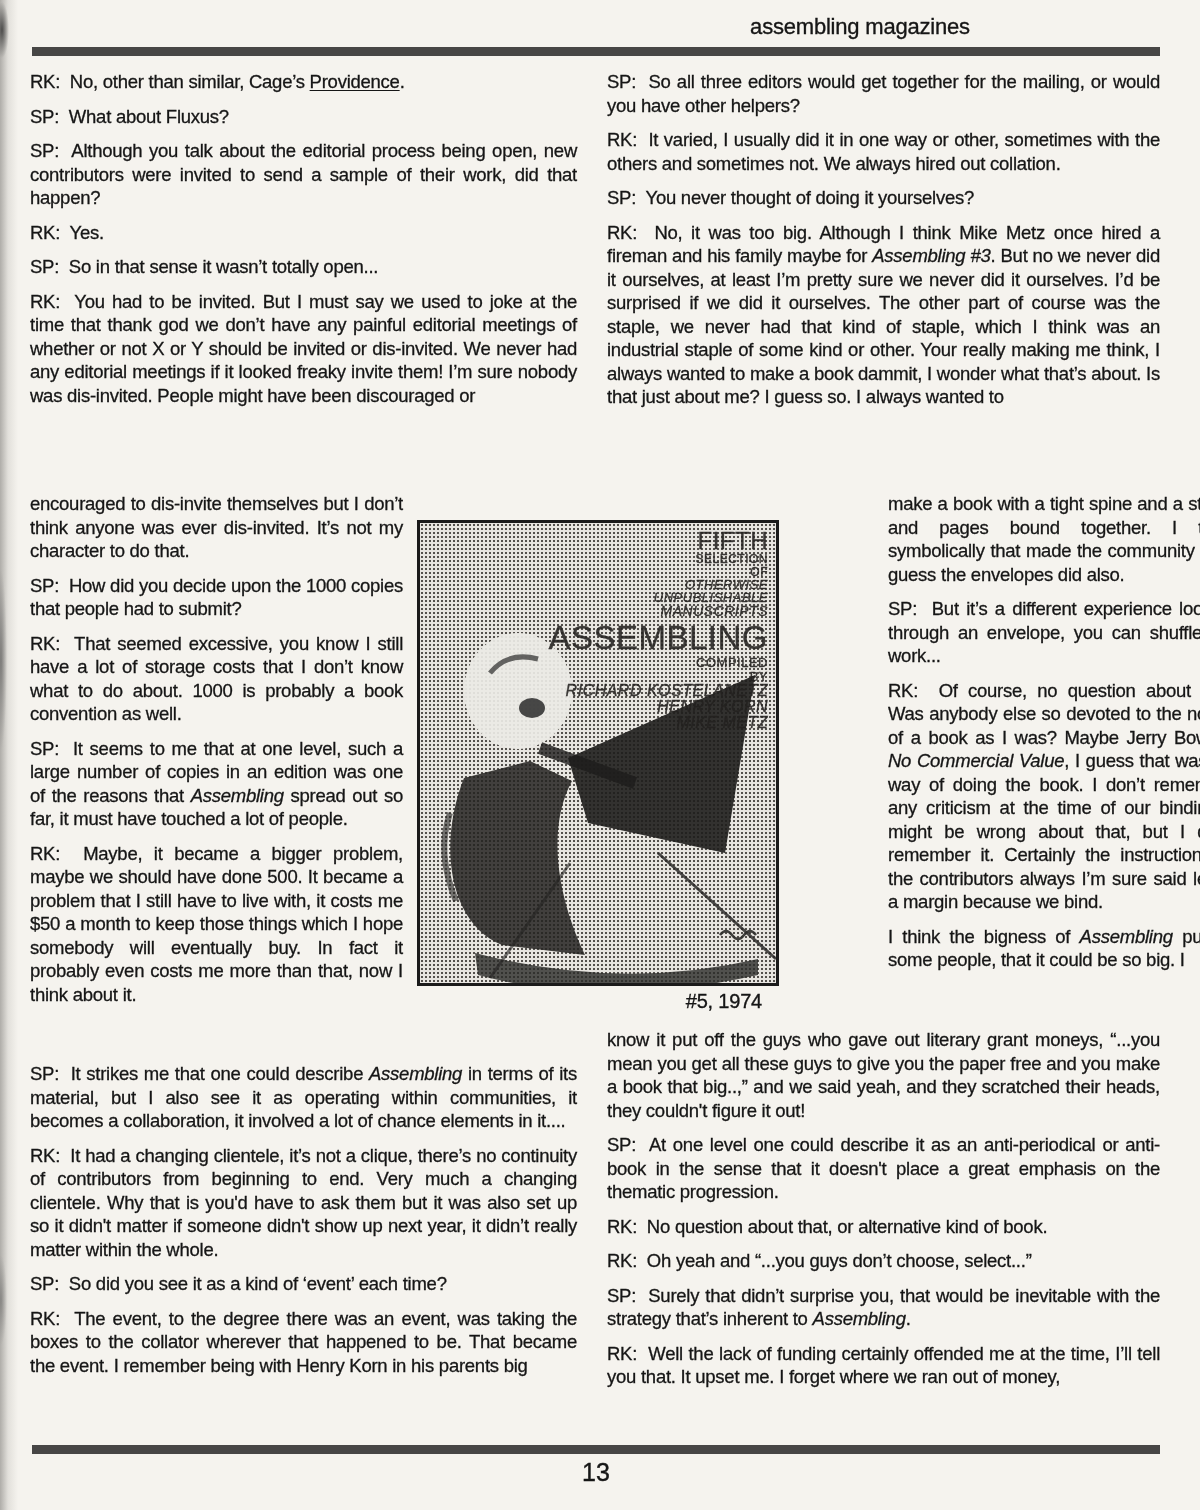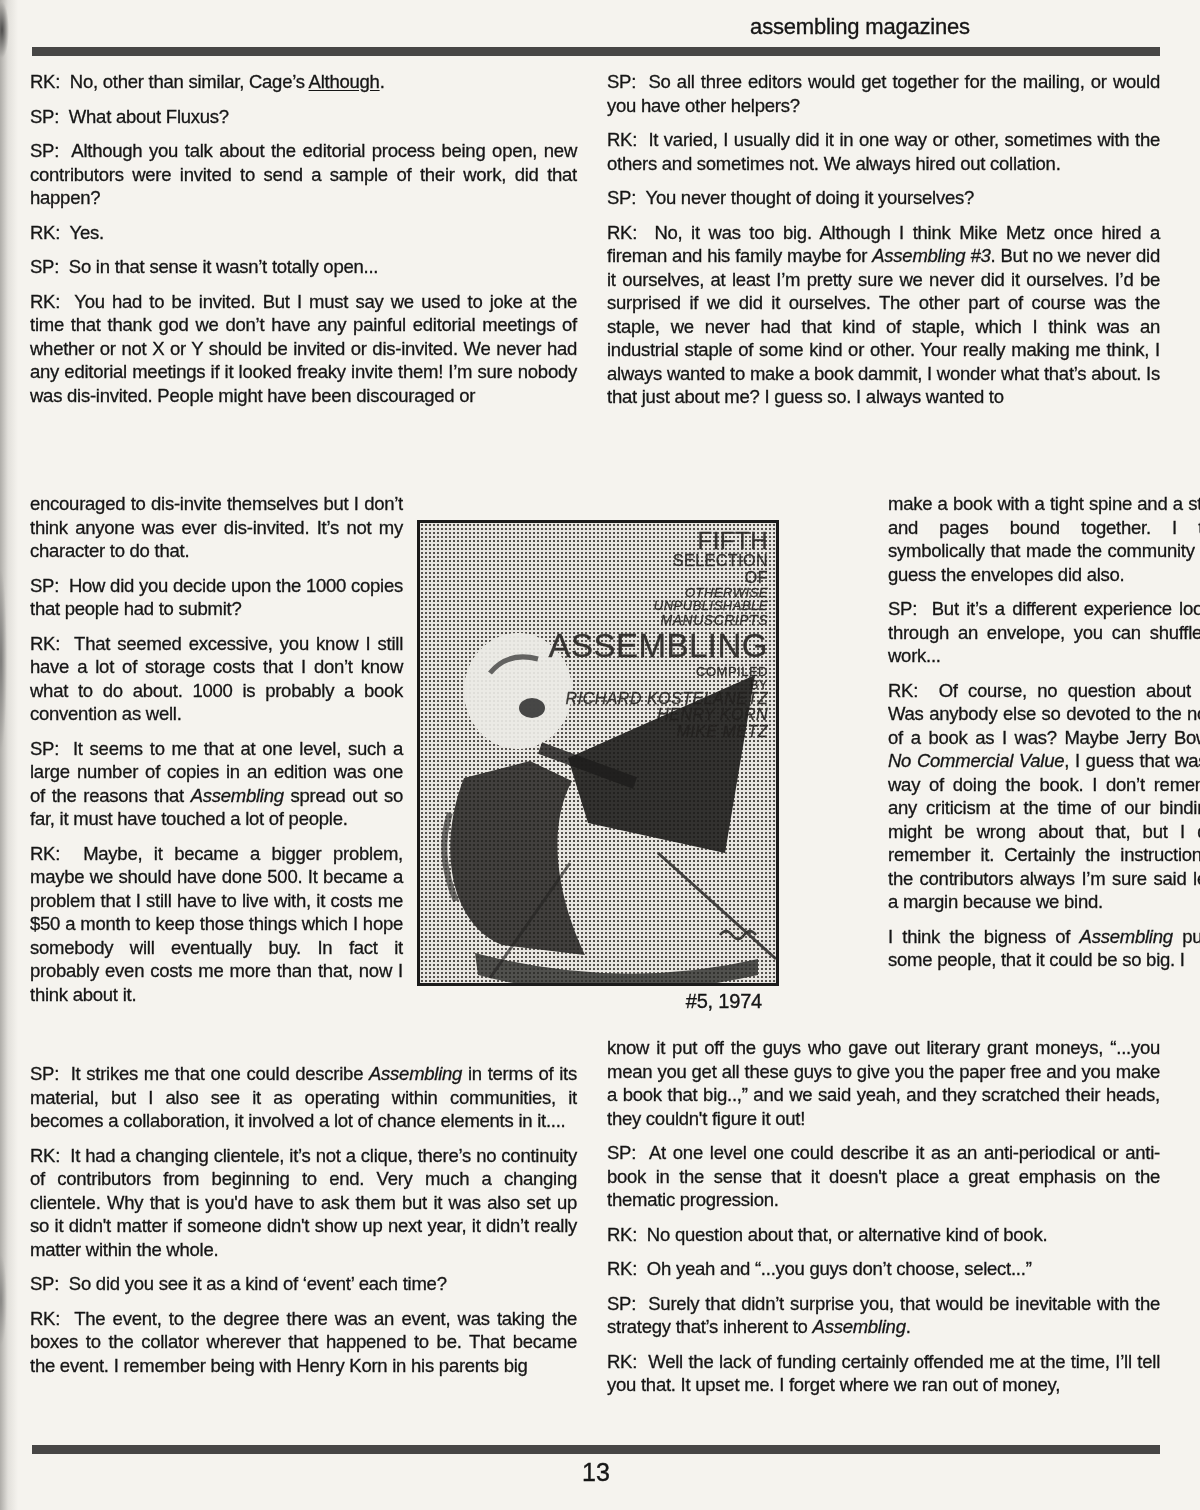--- a/index.html
+++ b/index.html
@@ -34,41 +34,41 @@
     letter-spacing:-.25px;
     -webkit-text-stroke:.3px #161616;
   }
   .col p{margin:0 0 11px 0;}
   .col p:last-child{margin-bottom:0;}
   .lt{left:30px;top:70px;width:547px;}
   .lm{left:30px;top:492px;width:373px;}
   .lb{left:30px;top:1062px;width:547px;}
   .rt{left:607px;top:70px;width:553px;}
   .rm{left:844px;top:492px;width:348px;margin-left:44px;}
-  .rb{left:607px;top:1028px;width:553px;margin-top:8px;}
+  .rb{left:607px;top:1028px;width:553px;}
   .it{font-style:italic;}
   .un{text-decoration:underline;text-underline-offset:2px;}
   
   .figure{
     position:absolute;left:417px;top:520px;width:362px;height:466px;
     box-sizing:border-box;border:3px solid #1a1a1a;
     background-color:#e7e5e0;
     background-image:radial-gradient(circle,#53504c 1.05px,rgba(0,0,0,0) 1.35px);
     background-size:4px 4px;
     padding-left:12px;
   }
   .figure svg{position:absolute;left:0;top:0;width:100%;height:100%;}
   .cover-text{
     position:absolute;top:6px;right:8px;width:240px;
     text-align:right;color:#242220;
     -webkit-text-stroke:.3px #242220;
   }
   .cover-text .cl{line-height:1.02;letter-spacing:.5px;opacity:.88;}
   .cl0{font-size:24px;letter-spacing:2px;}
-  .cl1,.cl2{font-size:16px;}
+  .cl1,.cl2{font-size:12px;}
   .cl3,.cl4{font-size:13px;font-style:italic;}
   .cl5{font-size:14px;font-style:italic;}
   .cl6{font-size:33px;letter-spacing:.5px;margin:2px 0;}
   .cl7,.cl8{font-size:13px;}
   .cl9,.cl10,.cl11{font-size:16px;font-style:italic;letter-spacing:0;}
   .figure-caption{
     position:absolute;left:394px;top:990px;width:368px;
     text-align:right;font-size:20px;letter-spacing:-.2px;
     -webkit-text-stroke:.35px #161616;
   }
@@ -81,21 +81,21 @@
 </head>
 <body>
 
 <div class="page">
   <div class="scan-edge"></div>
 
   <div class="header-label">assembling magazines</div>
   <div class="rule rule-top"></div>
 
   <div class="col lt">
-      <p><span>RK:&nbsp; No, other than similar, Cage’s </span><span class="un">Although</span><span>.</span></p>
+      <p><span>RK:&nbsp; No, other than similar, Cage’s </span><span class="un">Providence</span><span>.</span></p>
       <p><span>SP:&nbsp; What about Fluxus?</span></p>
       <p><span>SP:&nbsp; Although you talk about the editorial process being open, new contributors were invited to send a sample of their work, did that happen?</span></p>
       <p><span>RK:&nbsp; Yes.</span></p>
       <p><span>SP:&nbsp; So in that sense it wasn’t totally open...</span></p>
       <p><span>RK:&nbsp; You had to be invited. But I must say we used to joke at the time that thank god we don’t have any painful editorial meetings of whether or not X or Y should be invited or dis-invited. We never had any editorial meetings if it looked freaky invite them! I’m sure nobody was dis-invited. People might have been discouraged or</span></p>
     </div>
   <div class="col lm">
       <p><span>encouraged to dis-invite themselves but I don’t think anyone was ever dis-invited. It’s not my character to do that.</span></p>
       <p><span>SP:&nbsp; How did you decide upon the 1000 copies that people had to submit?</span></p>
       <p><span>RK:&nbsp; That seemed excessive, you know I still have a lot of storage costs that I don’t know what to do about. 1000 is probably a book convention as well.</span></p>

